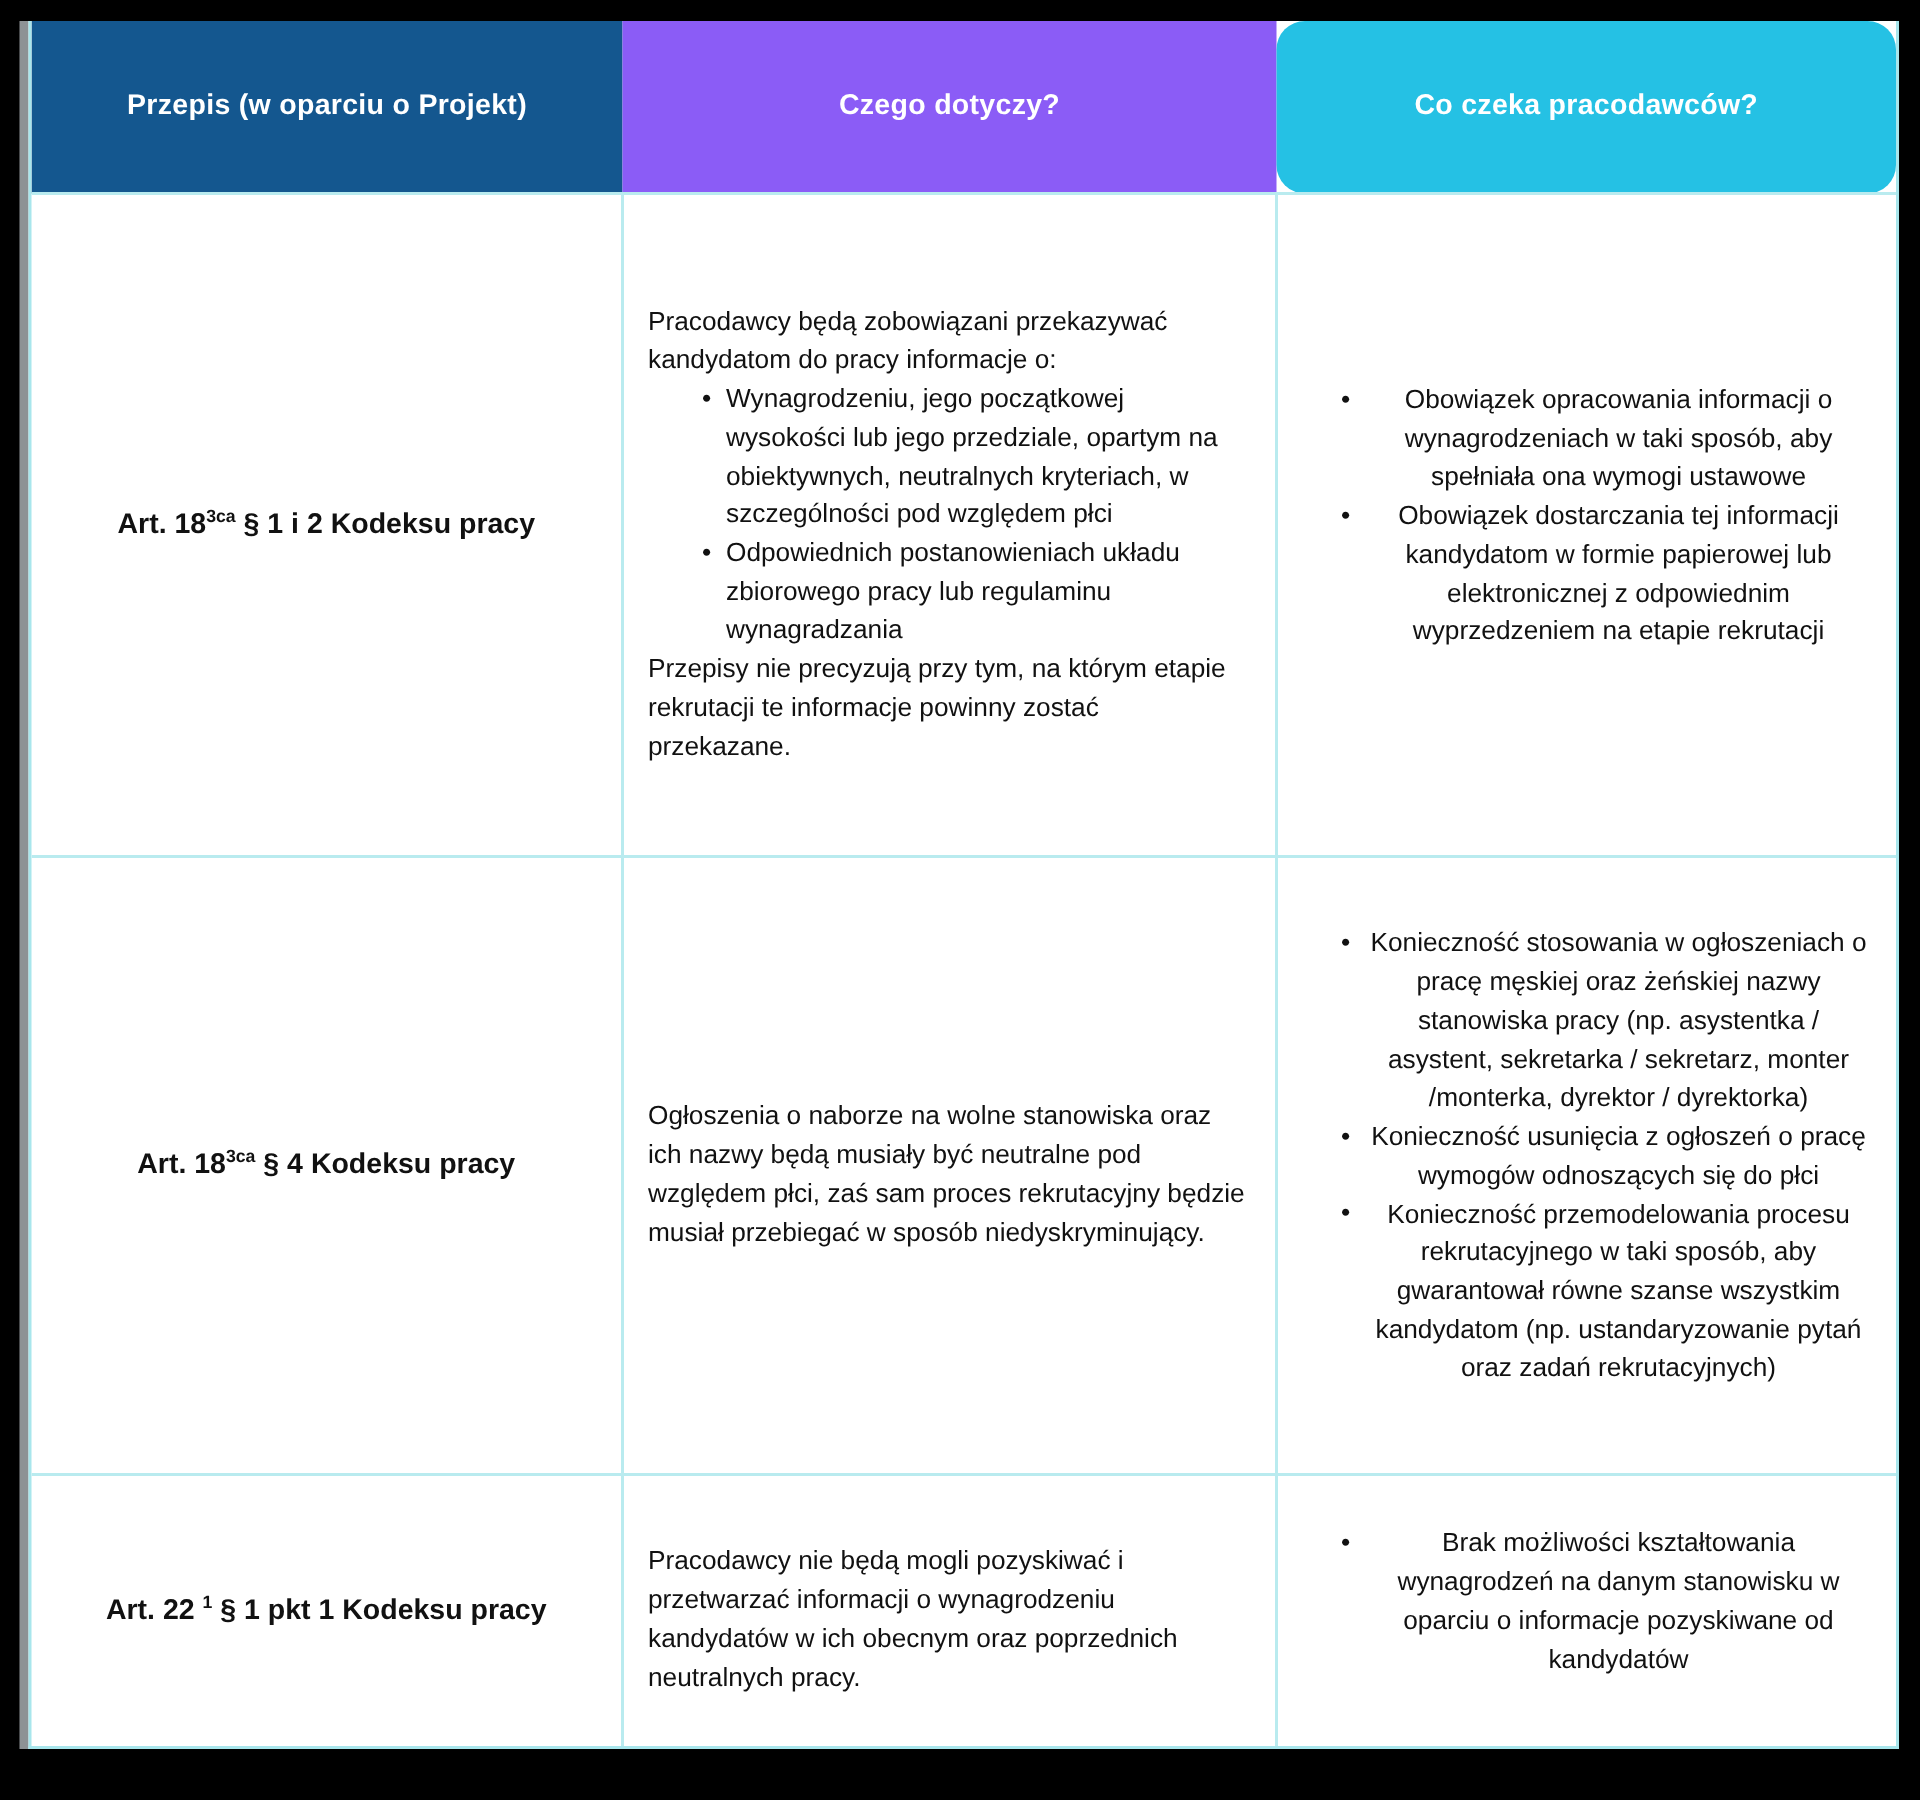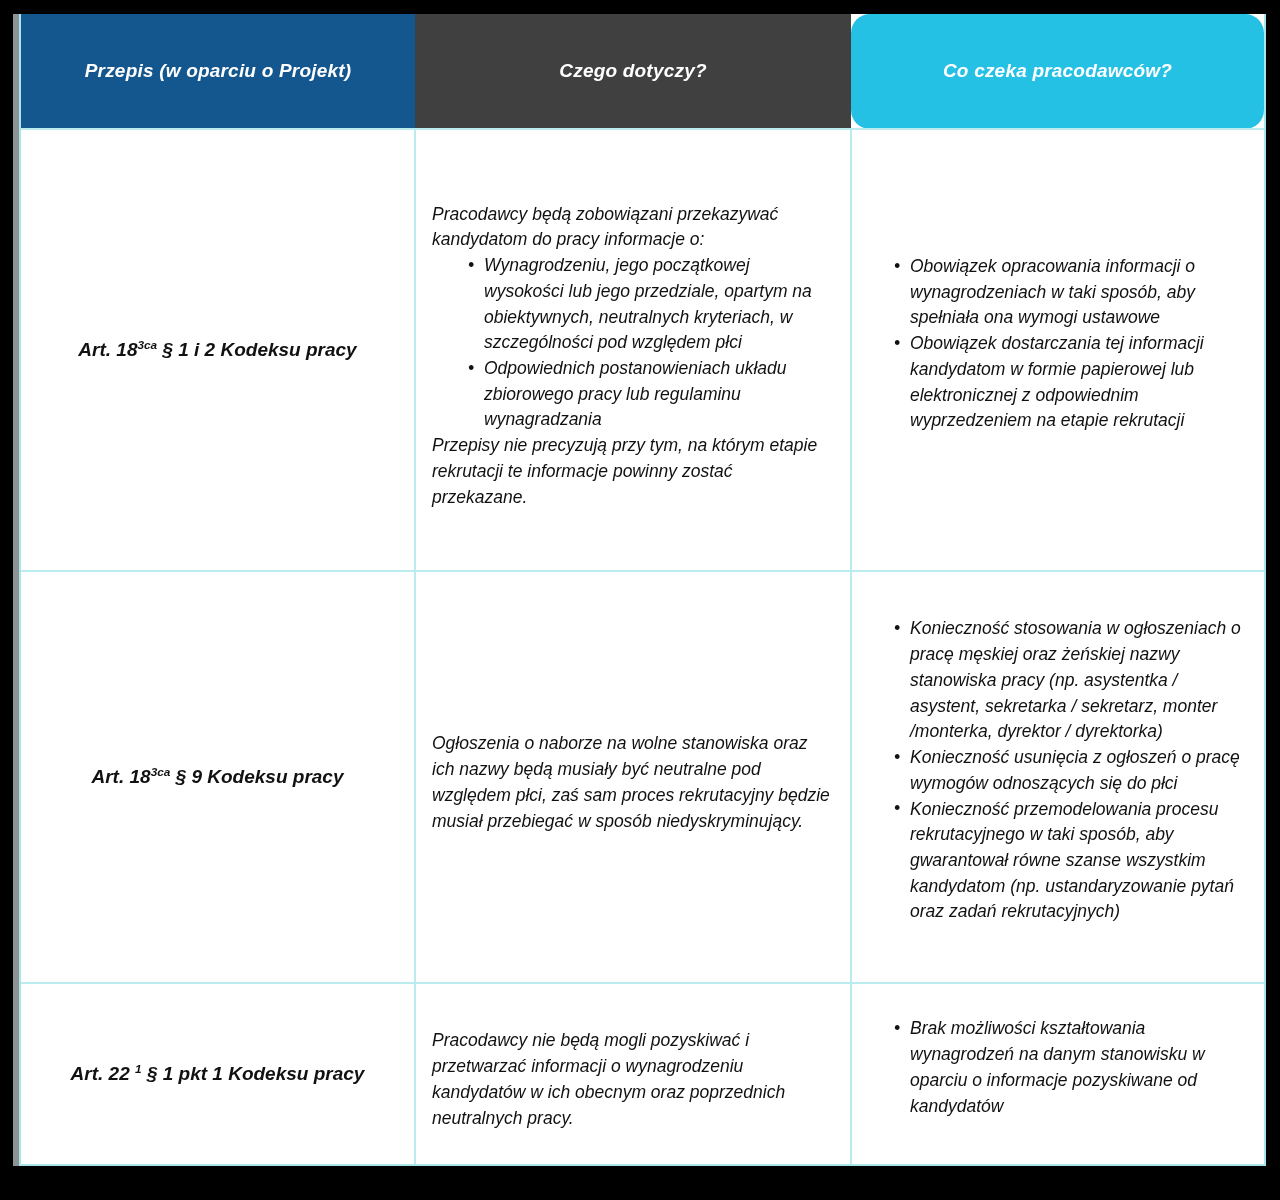--- a/index.html
+++ b/index.html
@@ -14,21 +14,20 @@
     font-family: "Liberation Sans", sans-serif;
     -webkit-font-smoothing: antialiased;
   }
 
   .page {
     position: relative;
     width: 1280px;
     height: 1200px;
     background: #000000;
     box-sizing: border-box;
-    font-style: italic;
   }
 
   
   .gutter {
     position: absolute;
     left: 13px;
     top: 14px;
     width: 8px;
     height: 1152px;
     background: #8d9295;
@@ -64,21 +63,21 @@
     text-align: center;
     color: #ffffff;
     font-size: 19px;
     font-weight: bold;
     letter-spacing: 0.2px;
     padding: 0 14px;
     box-sizing: border-box;
     border: none;
   }
   th.h1 { background: #14578f; }
-  th.h2 { background: #404040; }
+  th.h2 { background: #8b5cf6; }
   th.h3 { background: #25c1e4; border-radius: 19px; }
 
   tbody td {
     vertical-align: middle;
     border: 2px solid #b9ebef;
     font-size: 17.5px;
     line-height: 1.47;
     color: #111111;
     box-sizing: border-box;
   }
@@ -97,20 +96,21 @@
     font-size: 0.62em;
     vertical-align: super;
     line-height: 0;
   }
 
   td.col-body {
     padding: 26px 20px 14px 16px;
   }
   td.col-effect {
     padding: 2px 16px 14px 20px;
+    text-align: center;
   }
 
   .para { margin: 0; }
 
   ul.bullets {
     margin: 0;
     padding: 0 0 0 36px;
     list-style: none;
   }
   ul.bullets.tight { padding-left: 22px; }
@@ -170,21 +170,21 @@
           <td class="col-effect">
             <ul class="bullets tight">
               <li>Obowiązek opracowania informacji o wynagrodzeniach w taki sposób, aby spełniała ona wymogi ustawowe</li>
               <li>Obowiązek dostarczania tej informacji kandydatom w formie papierowej lub elektronicznej z odpowiednim wyprzedzeniem na etapie rekrutacji</li>
             </ul>
           </td>
         </tr>
 
         <tr>
           <td class="col-art">
-            <span>Art. 18</span><sup>3ca</sup><span> § 9 Kodeksu pracy</span>
+            <span>Art. 18</span><sup>3ca</sup><span> § 4 Kodeksu pracy</span>
           </td>
 
           <td class="col-body">
             <p class="para">Ogłoszenia o naborze na wolne stanowiska oraz ich nazwy będą musiały być neutralne pod względem płci, zaś sam proces rekrutacyjny będzie musiał przebiegać w sposób niedyskryminujący.</p>
           </td>
 
           <td class="col-effect">
             <ul class="bullets tight">
               <li>Konieczność stosowania w ogłoszeniach o pracę męskiej oraz żeńskiej nazwy stanowiska pracy (np. asystentka / asystent, sekretarka / sekretarz, monter /monterka, dyrektor / dyrektorka)</li>
               <li>Konieczność usunięcia z ogłoszeń o pracę wymogów odnoszących się do płci</li>

